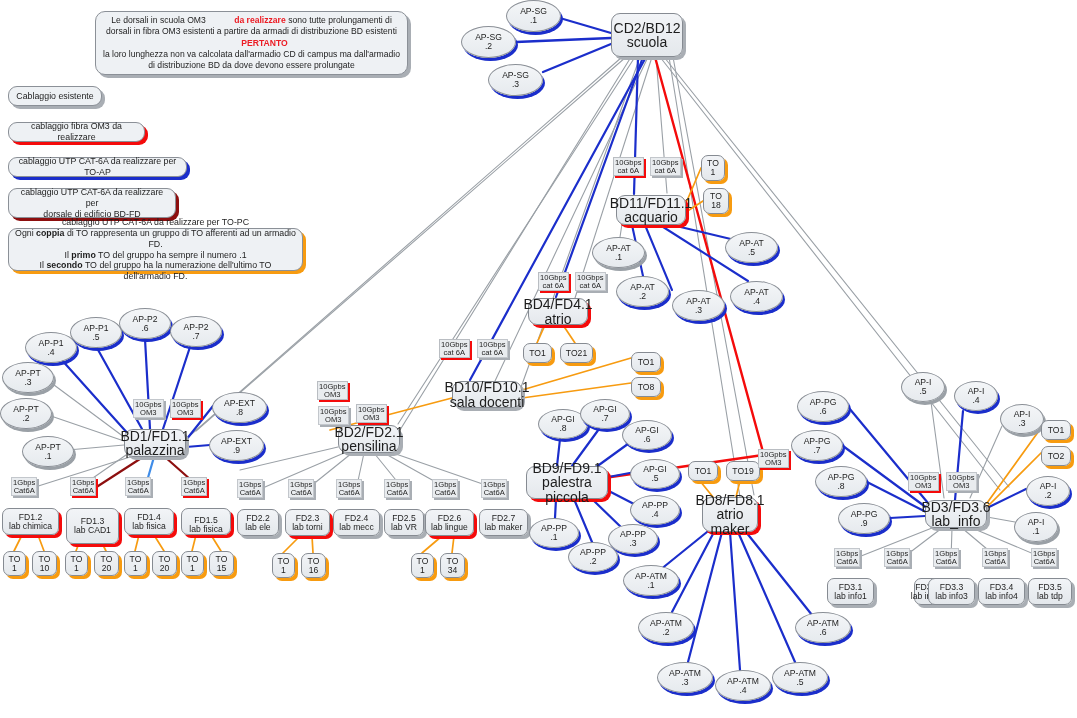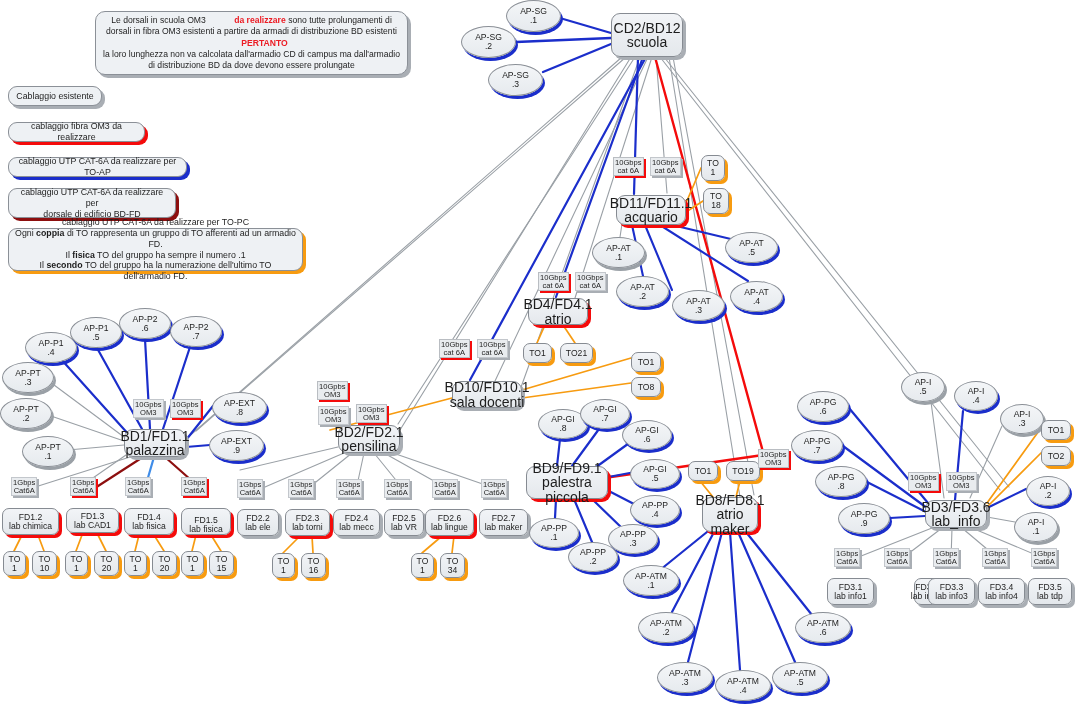--- a/index.html
+++ b/index.html
@@ -243,21 +243,21 @@
   <div class="lg sh-dred" style="left:8px;top:188px;width:168px;height:30px;">
     <span>cablaggio UTP CAT-6A da realizzare per</span>
     <span>dorsale di edificio BD-FD</span>
   </div>
   <div class="lg sh-orange" style="left:8px;top:228px;width:295px;height:43px;">
     <span>cablaggio UTP CAT-6A da realizzare per TO-PC</span>
     <span>
       <span>Ogni </span><span class="bold">coppia</span><span> di TO rappresenta un gruppo di TO afferenti ad un armadio FD.</span>
     </span>
     <span>
-      <span>Il </span><span class="bold">fisica</span><span> TO del gruppo ha sempre il numero .1</span>
+      <span>Il </span><span class="bold">primo</span><span> TO del gruppo ha sempre il numero .1</span>
     </span>
     <span>
       <span>Il </span><span class="bold">secondo</span><span> TO del gruppo ha la numerazione dell'ultimo TO dell'armadio FD.</span>
     </span>
   </div>
 
   <div id="nodes-layer">
       <div class="node rr big sh-grey" style="left: 611px; top: 13px; width: 72px; height: 44px;">
         <span class="ln">CD2/BD12</span>
         <span class="ln">scuola</span>
@@ -363,21 +363,21 @@
         <span class="ln">.8</span>
       </div>
       <div class="node ap sh-blue" style="left: 209px; top: 430px; width: 55px; height: 31px;">
         <span class="ln">AP-EXT</span>
         <span class="ln">.9</span>
       </div>
       <div class="node rr sh-red" style="left: 2px; top: 508px; width: 57px; height: 27px;">
         <span class="ln">FD1.2</span>
         <span class="ln">lab chimica</span>
       </div>
-      <div class="node rr sh-red" style="left: 66px; top: 508px; width: 53px; height: 25px;">
+      <div class="node rr sh-red" style="left: 66px; top: 508px; width: 53px; height: 36px;">
         <span class="ln">FD1.3</span>
         <span class="ln">lab CAD1</span>
       </div>
       <div class="node rr sh-red" style="left: 124px; top: 508px; width: 50px; height: 27px;">
         <span class="ln">FD1.4</span>
         <span class="ln">lab fisica</span>
       </div>
       <div class="node rr sh-red" style="left: 181px; top: 508px; width: 50px; height: 27px; justify-content: flex-end;">
         <span class="ln">FD1.5</span>
         <span class="ln">lab fisica</span>

